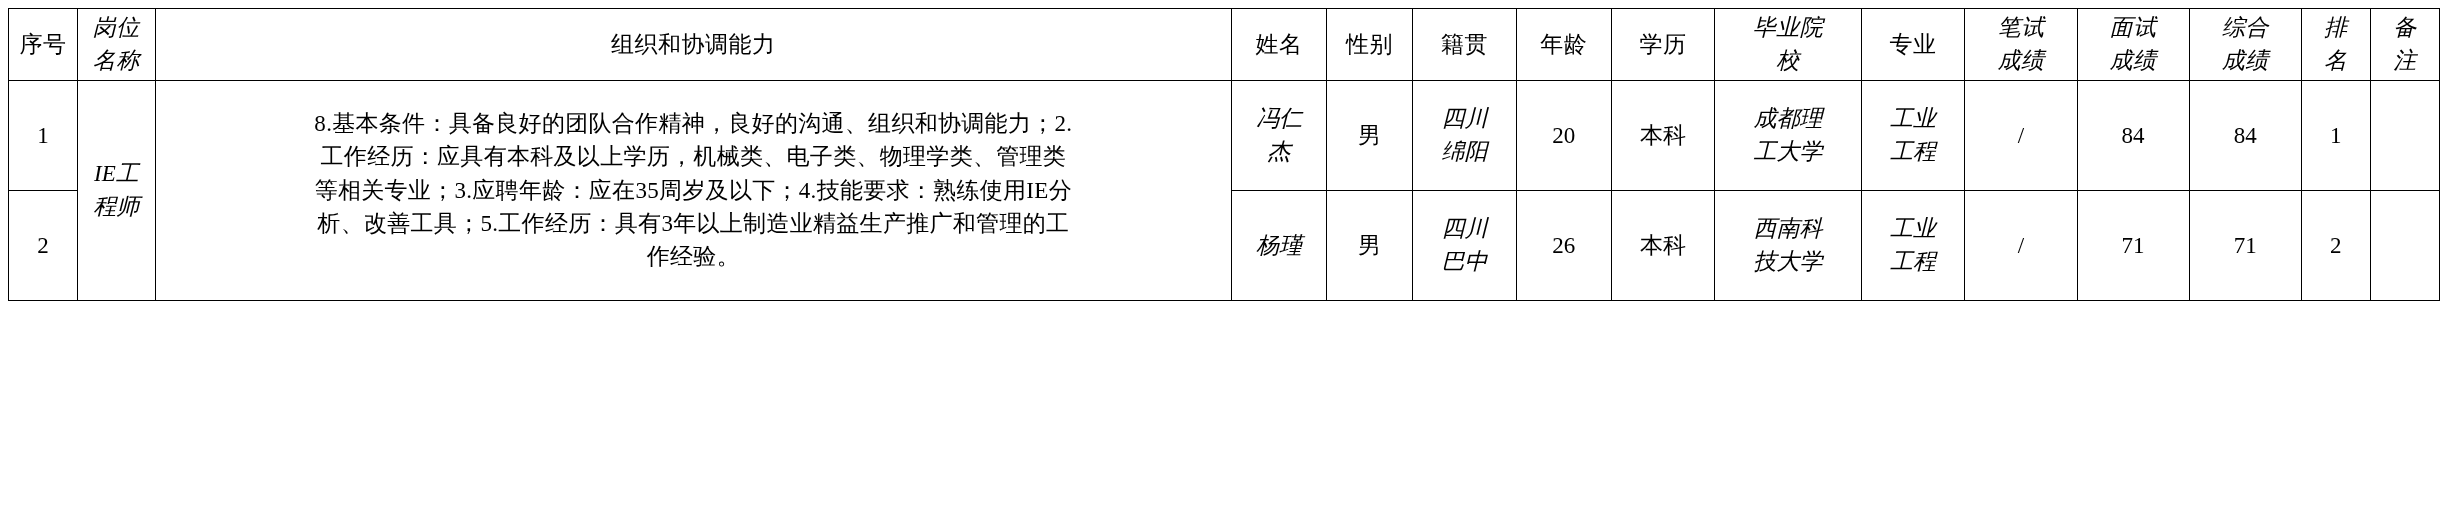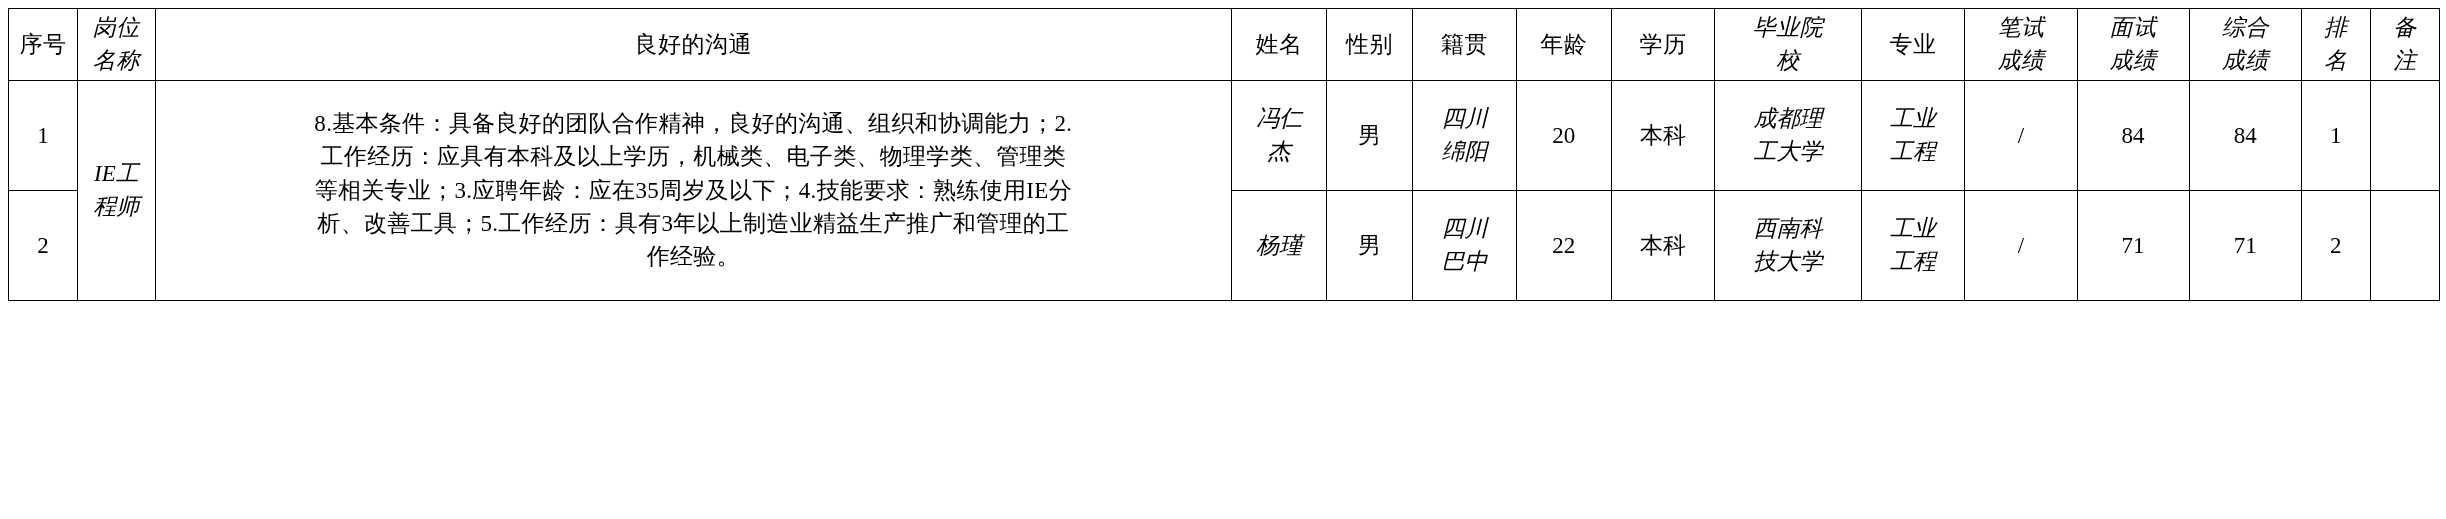--- a/index.html
+++ b/index.html
@@ -73,21 +73,21 @@
       <col style="width:64px">
     </colgroup>
 
     <tbody>
         <tr class="hdr">
       <td><span>序号</span></td>
       <td class="two-line">
         <div>岗位</div>
         <div>名称</div>
       </td>
-      <td><span>良好的沟通</span></td>
+      <td><span>组织和协调能力</span></td>
       <td><span>姓名</span></td>
       <td><span>性别</span></td>
       <td><span>籍贯</span></td>
       <td><span>年龄</span></td>
       <td><span>学历</span></td>
       <td class="two-line">
         <div>毕业院</div>
         <div>校</div>
       </td>
       <td><span>专业</span></td>
@@ -155,21 +155,21 @@
     <tr style="height:110px">
       <td class="num-cell"><span>2</span></td>
       <td class="two-line">
         <div>杨瑾</div>
       </td>
       <td><span>男</span></td>
       <td class="two-line">
         <div>四川</div>
         <div>巴中</div>
       </td>
-      <td class="num-cell"><span>22</span></td>
+      <td class="num-cell"><span>26</span></td>
       <td><span>本科</span></td>
       <td class="two-line">
         <div>西南科</div>
         <div>技大学</div>
       </td>
       <td class="two-line">
         <div>工业</div>
         <div>工程</div>
       </td>
       <td class="slash"><span>/</span></td>

